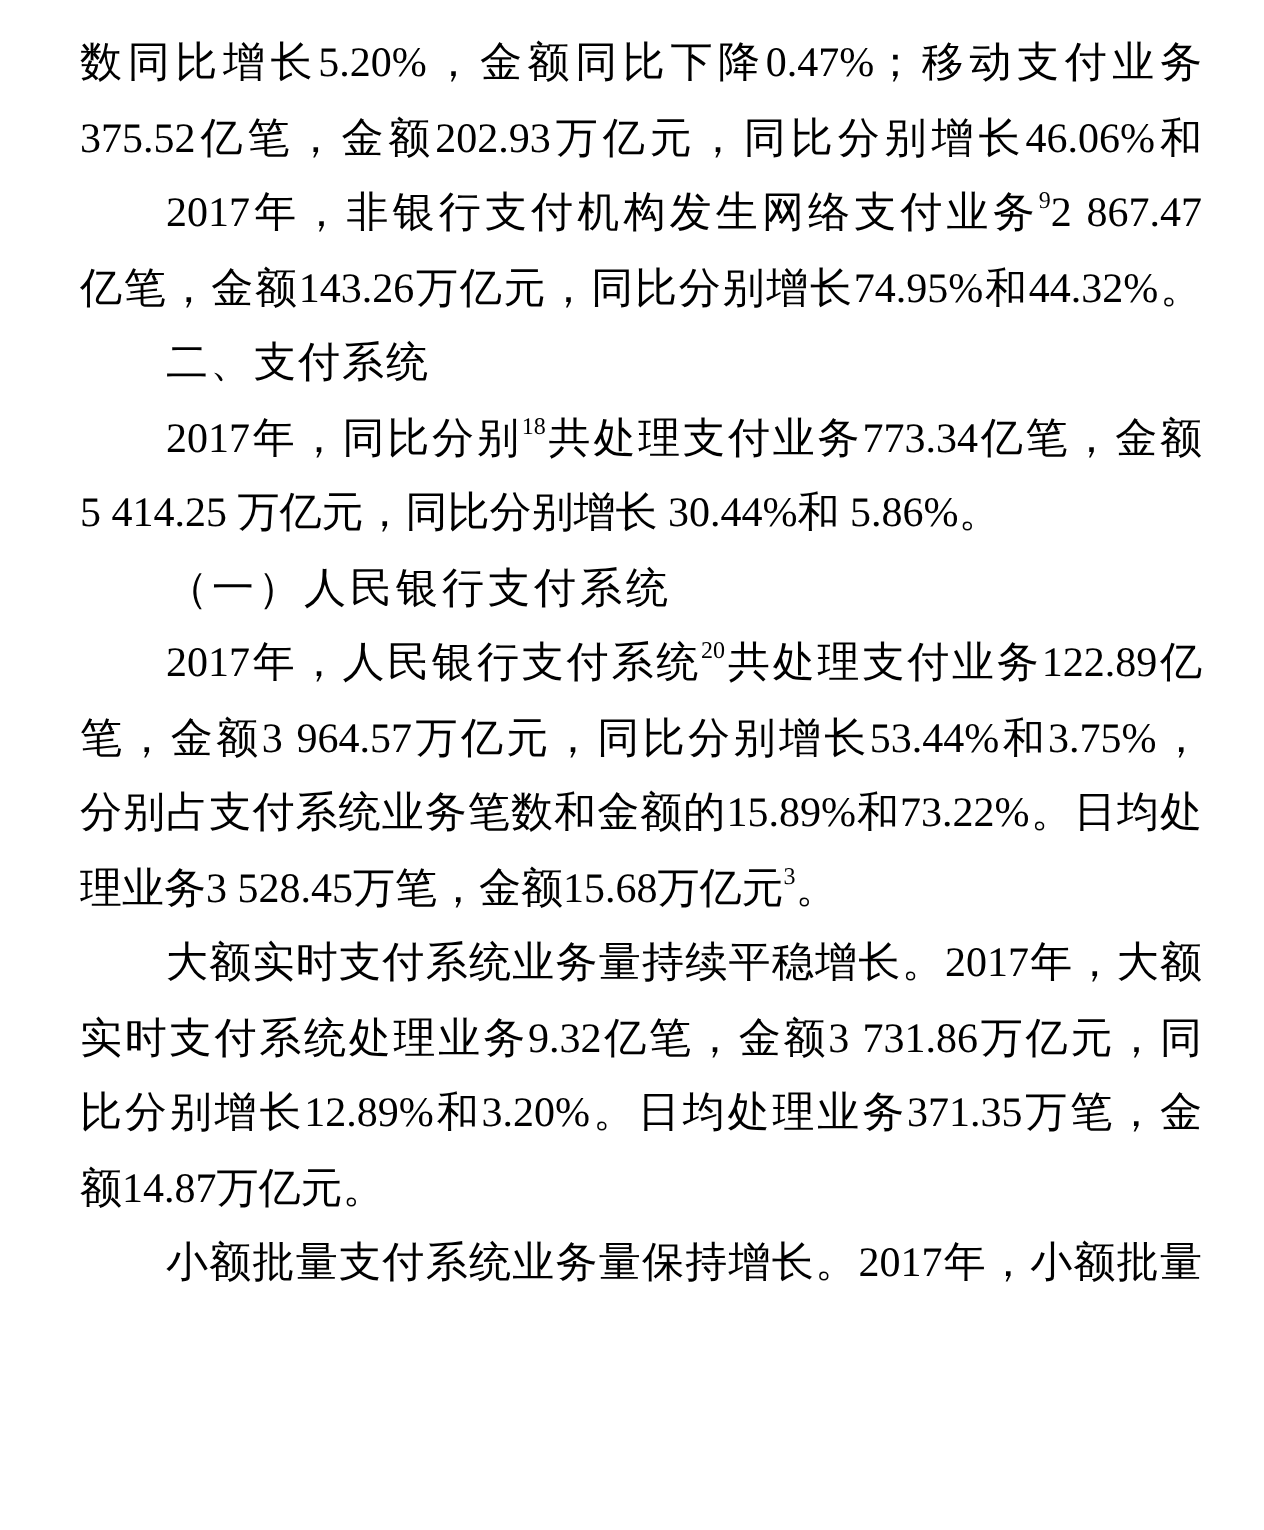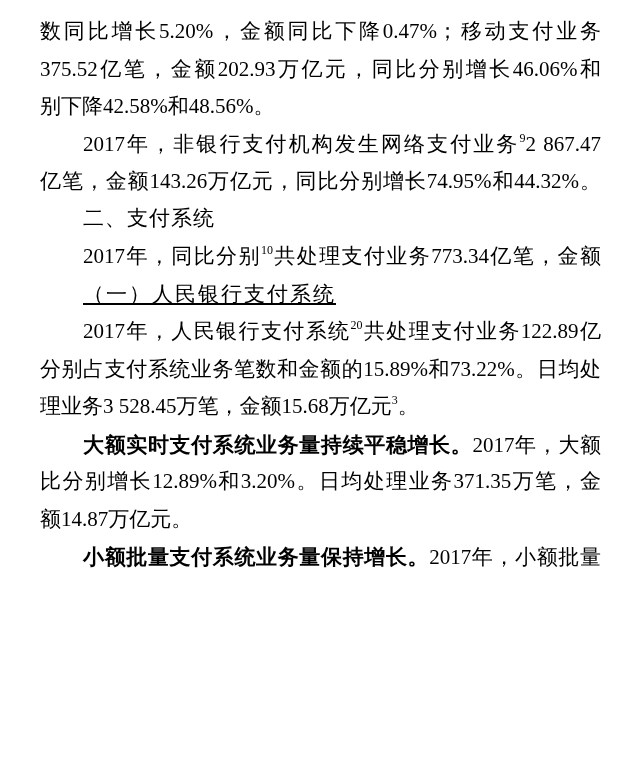--- a/index.html
+++ b/index.html
@@ -29,57 +29,58 @@
   }
   .line.justify {
     text-align: justify;
     text-align-last: justify;
   }
   .line.indent {
     text-indent: 43px;
   }
   
   .line.hei {
-    font-family: Liberation Mono, monospace;
+    font-family: Liberation Sans, sans-serif;
     font-weight: bold;
     letter-spacing: 1px;
   }
   
   .line.kai {
     font-weight: bold;
     letter-spacing: 2px;
-    text-decoration: underline;
   }
   .seg-n { font-weight: normal; }
   
   .seg-b {
     font-family: "Liberation Sans", "DejaVu Sans", sans-serif;
-    font-weight: bold;
+    font-weight: normal;
   }
   
   .seg-sup {
     font-size: 12px;
     vertical-align: 9px;
     line-height: 0;
   }
 </style>
 </head>
 <body style="background: rgb(255, 255, 255);">
 
 <div class="page">
   <div style="color: rgb(0, 0, 0);">
       <div class="line justify"><span class="seg-n">数同比增长5.20%，金额同比下降0.47%；移动支付业务</span></div>
       <div class="line justify"><span class="seg-n">375.52亿笔，金额202.93万亿元，同比分别增长46.06%和</span></div>
-      <div class="line"><span class="seg-n">别下降42.58%和48.56%。</span></div>
       <div class="line justify indent"><span class="seg-n">2017年，非银行支付机构发生网络支付业务</span><sup class="seg-sup">9</sup><span class="seg-n">2 867.47</span></div>
       <div class="line justify"><span class="seg-n">亿笔，金额143.26万亿元，同比分别增长74.95%和44.32%。</span></div>
       <div class="line indent hei"><span class="seg-n">二、支付系统</span></div>
-      <div class="line justify indent"><span class="seg-n">2017年，同比分别</span><sup class="seg-sup">10</sup><span class="seg-n">共处理支付业务773.34亿笔，金额</span></div>
+      <div class="line justify indent"><span class="seg-n">2017年，同比分别</span><sup class="seg-sup">18</sup><span class="seg-n">共处理支付业务773.34亿笔，金额</span></div>
+      <div class="line"><span class="seg-n">5 414.25 万亿元，同比分别增长 30.44%和 5.86%。</span></div>
       <div class="line indent kai"><span class="seg-n">（一）人民银行支付系统</span></div>
       <div class="line justify indent"><span class="seg-n">2017年，人民银行支付系统</span><sup class="seg-sup">20</sup><span class="seg-n">共处理支付业务122.89亿</span></div>
+      <div class="line justify"><span class="seg-n">笔，金额3 964.57万亿元，同比分别增长53.44%和3.75%，</span></div>
       <div class="line justify"><span class="seg-n">分别占支付系统业务笔数和金额的15.89%和73.22%。日均处</span></div>
       <div class="line"><span class="seg-n">理业务3 528.45万笔，金额15.68万亿元</span><sup class="seg-sup">3</sup><span class="seg-n">。</span></div>
       <div class="line justify indent"><span class="seg-b">大额实时支付系统业务量持续平稳增长。</span><span class="seg-n">2017年，大额</span></div>
+      <div class="line justify"><span class="seg-n">实时支付系统处理业务9.32亿笔，金额3 731.86万亿元，同</span></div>
       <div class="line justify"><span class="seg-n">比分别增长12.89%和3.20%。日均处理业务371.35万笔，金</span></div>
       <div class="line"><span class="seg-n">额14.87万亿元。</span></div>
       <div class="line justify indent"><span class="seg-b">小额批量支付系统业务量保持增长。</span><span class="seg-n">2017年，小额批量</span></div>
     </div>
 </div>
 
 </body></html>

